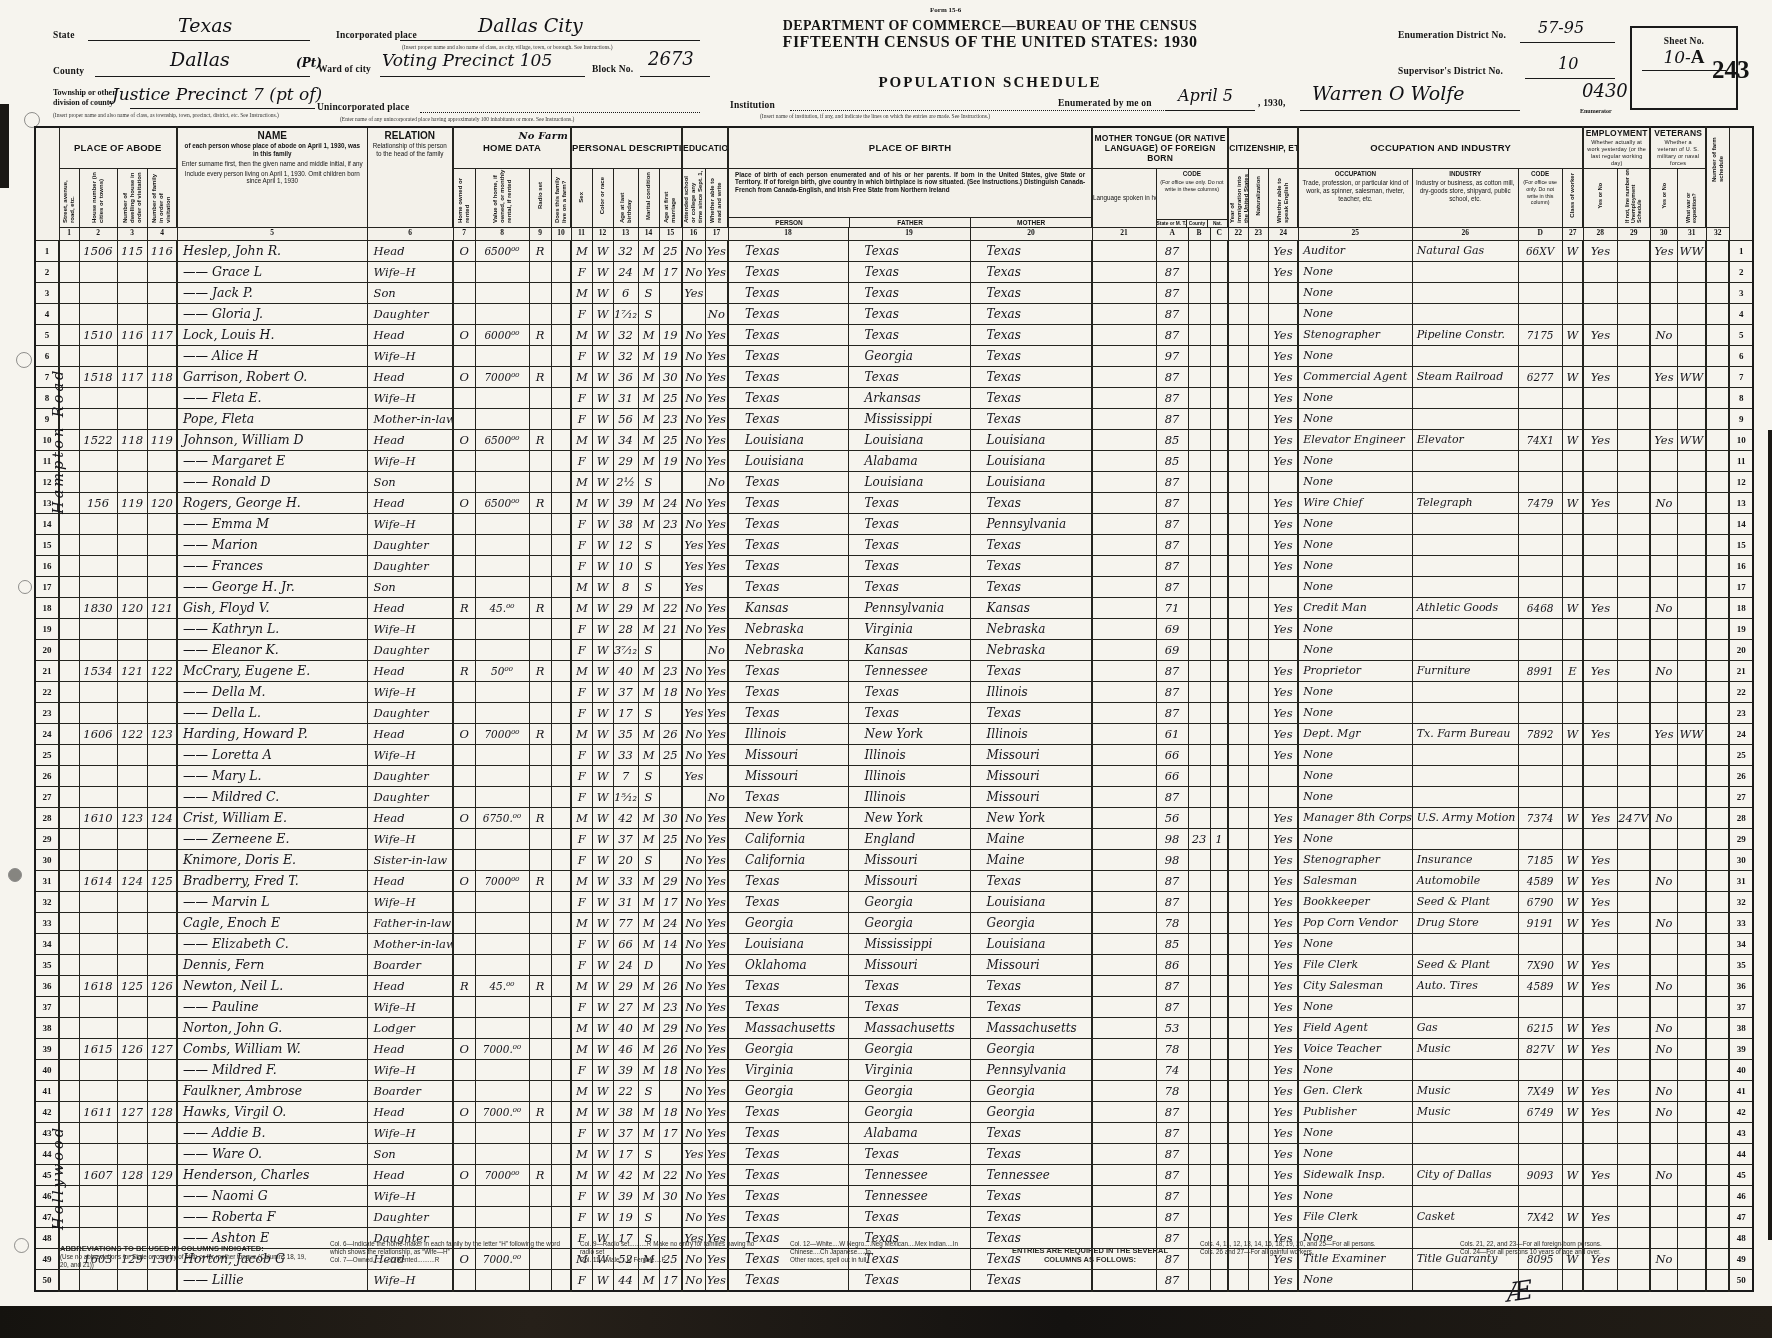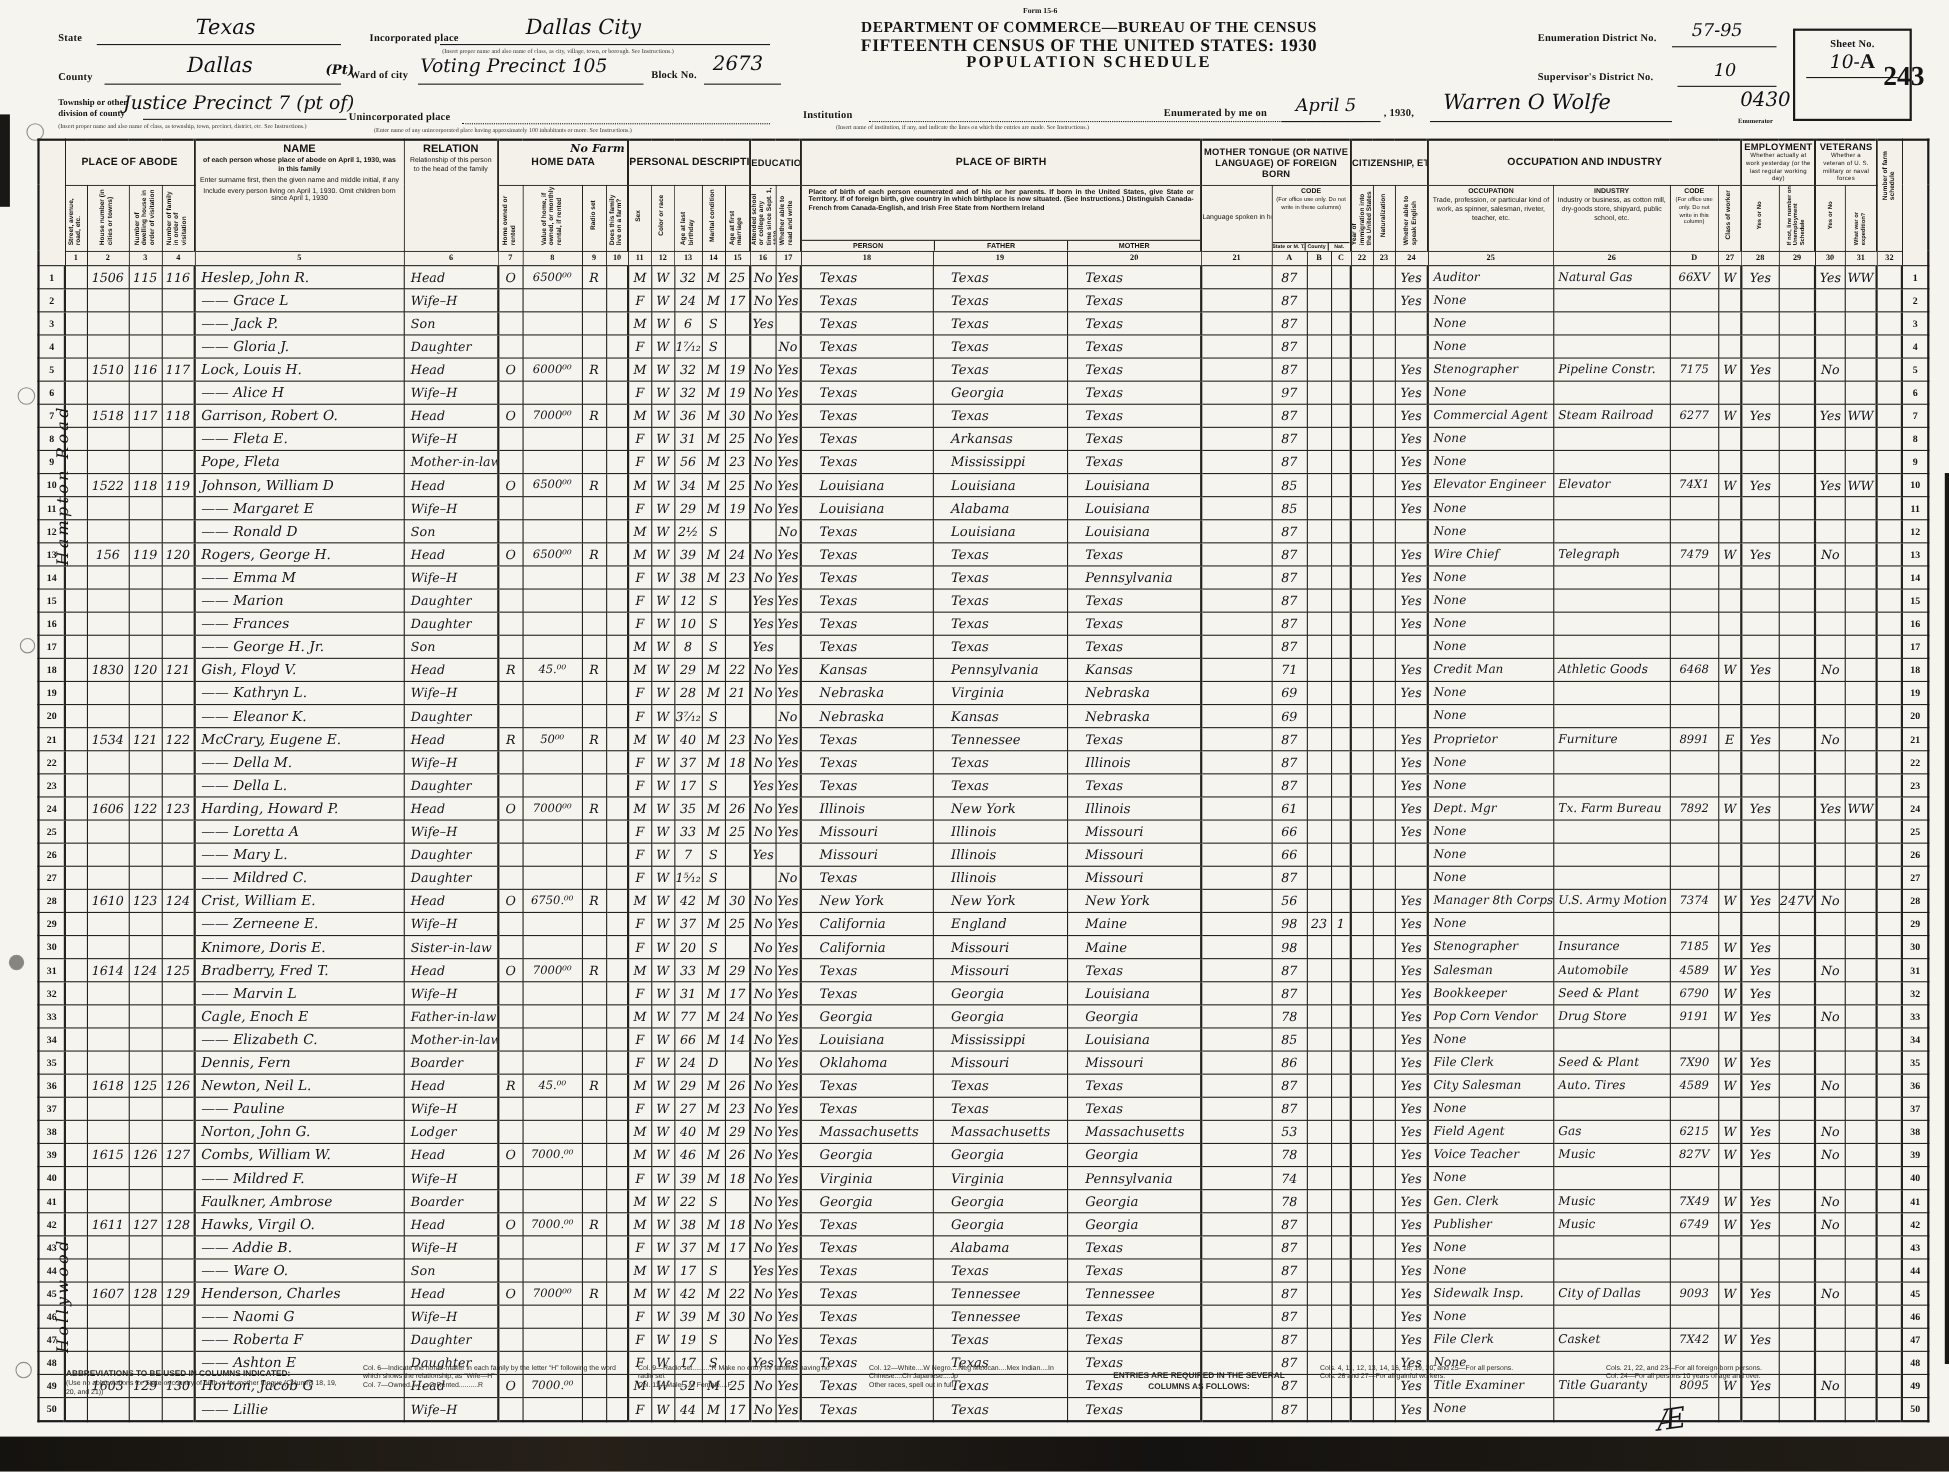--- a/index.html
+++ b/index.html
@@ -72,21 +72,21 @@
   <div class="margin-mark" style="left:24px;top:112px;width:14px;height:14px;"></div>
   <div class="margin-mark" style="left:16px;top:352px;width:14px;height:14px;"></div>
   <div class="margin-mark" style="left:18px;top:580px;width:12px;height:12px;"></div>
   <div class="margin-mark" style="left:8px;top:868px;width:12px;height:12px;background:#2b2b28;"></div>
   <div class="margin-mark" style="left:14px;top:1238px;width:13px;height:13px;"></div>
   <div class="penmark" style="left:1506px;top:1276px;">Æ</div>
 
   <div class="abs" style="left:930px;top:6px;font-size:7px;font-weight:bold;">Form 15-6</div>
   <div class="abs title-dept" style="left:690px;top:18px;width:600px;">DEPARTMENT OF COMMERCE—BUREAU OF THE CENSUS</div>
   <div class="abs title-census" style="left:690px;top:33px;width:600px;">FIFTEENTH CENSUS OF THE UNITED STATES:  1930</div>
-  <div class="abs title-sched" style="left:690px;top:49px;width:600px;">POPULATION SCHEDULE</div>
+  <div class="abs title-sched" style="left:690px;top:74px;width:600px;">POPULATION SCHEDULE</div>
 
   <div class="abs plbl" style="left:53px;top:30px;">State</div>
   <div class="abs rule" style="left:88px;top:40px;width:222px;"></div>
   <div class="abs hw hw-lg" style="left:178px;top:14px;">Texas</div>
 
   <div class="abs plbl" style="left:53px;top:66px;">County</div>
   <div class="abs rule" style="left:95px;top:76px;width:215px;"></div>
   <div class="abs hw hw-lg" style="left:170px;top:48px;">Dallas</div>
 
   <div class="abs plbl-sm" style="left:53px;top:88px;line-height:1.2;">

